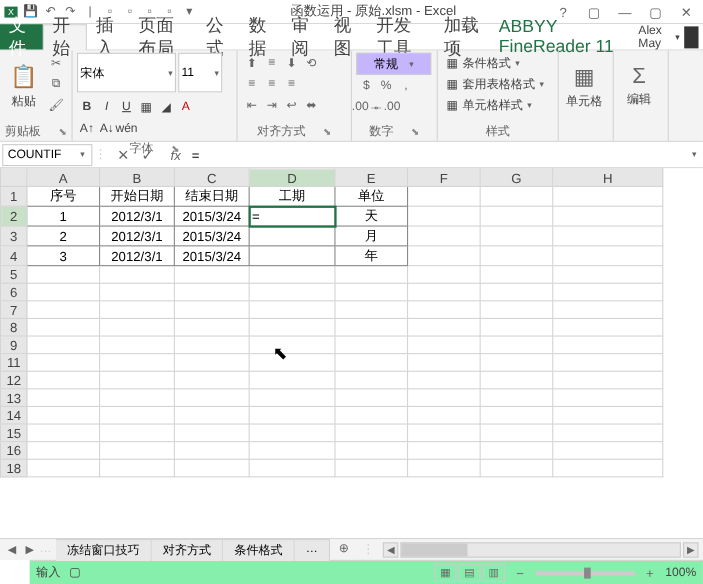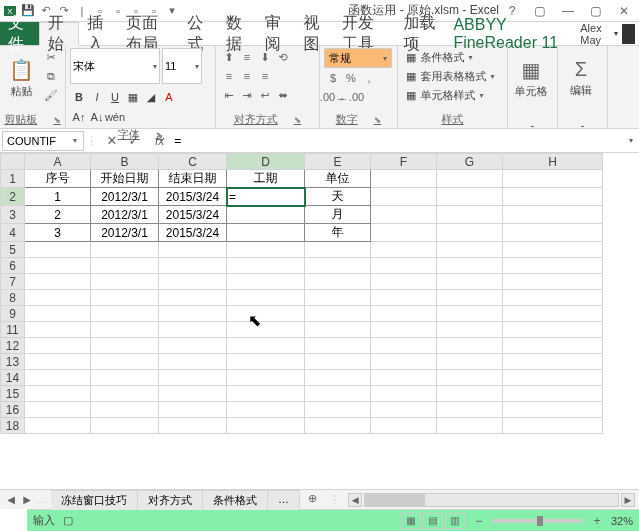--- a/index.html
+++ b/index.html
@@ -2,55 +2,55 @@
 <html><head>
 <meta charset="utf-8">
 <style>
 * { margin: 0; padding: 0; box-sizing: border-box; font-family: "Microsoft YaHei", Arial, sans-serif; }
 body { background: #fff; font-size: 11px; overflow: hidden; width: 639px; height: 531px; }
 
 
 .titlebar { height: 22px; background: #fff; border-bottom: 1px solid #d4d4d4; display: flex; align-items: center; padding: 0 2px; }
 .titlebar .qat { display: flex; gap: 2px; align-items: center; }
 .titlebar .qat-icon { width: 16px; height: 16px; display: flex; align-items: center; justify-content: center; color: #666; cursor: pointer; }
-.titlebar .title-text { flex: 1; text-align: right; font-size: 12px; color: #444; }
+.titlebar .title-text { flex: 1; text-align: center; font-size: 12px; color: #444; }
 .titlebar .win-controls { display: flex; gap: 2px; }
 .titlebar .win-btn { width: 26px; height: 18px; display: flex; align-items: center; justify-content: center; color: #666; cursor: pointer; font-size: 12px; }
 
 
 .ribbon-tabs { height: 24px; background: #fff; display: flex; align-items: stretch; border-bottom: 1px solid #d4d4d4; }
 .tab { padding: 0 8px; font-size: 16px; color: #444; display: flex; align-items: center; cursor: pointer; }
 .tab.file { background: #217346; color: #fff; }
 .tab.active { background: #f3f3f3; border-top: 1px solid #d4d4d4; border-left: 1px solid #d4d4d4; border-right: 1px solid #d4d4d4; border-bottom: 1px solid #f3f3f3; margin-bottom: -1px; }
 .tab.special { color: #217346; }
 .user-area { margin-left: auto; display: flex; align-items: center; gap: 4px; padding: 0 4px; font-size: 11px; color: #444; }
 .user-avatar { width: 20px; height: 20px; background: #333; }
 
 
 .ribbon { height: 83px; background: #f3f3f3; border-bottom: 1px solid #d4d4d4; display: flex; }
 .ribbon-group { border-right: 1px solid #d4d4d4; display: flex; flex-direction: column; padding: 2px 4px 0 4px; }
 .ribbon-group .controls { flex: 1; display: flex; gap: 2px; align-items: flex-start; }
-.ribbon-group .label { text-align: center; font-size: 11px; color: #666; padding: 1px 0; display: flex; justify-content: center; align-items: center; gap: 16px; text-decoration: underline; }
+.ribbon-group .label { text-align: center; font-size: 11px; color: #666; padding: 1px 0; display: flex; justify-content: center; align-items: center; gap: 16px; }
 .ribbon-group .label .launcher { font-size: 9px; color: #888; cursor: pointer; }
 .big-btn { display: flex; flex-direction: column; align-items: center; justify-content: center; width: 38px; height: 60px; cursor: pointer; font-size: 11px; color: #444; gap: 2px; }
 .big-btn .icon { font-size: 20px; color: #666; }
 .small-btns { display: flex; flex-direction: column; gap: 1px; }
 .small-btn { width: 20px; height: 18px; display: flex; align-items: center; justify-content: center; cursor: pointer; color: #666; font-size: 11px; }
 .font-row { display: flex; gap: 2px; margin-bottom: 2px; }
 .font-selector { border: 1px solid #ccc; background: #fff; height: 36px; font-size: 11px; padding: 16px 2px; display: flex; align-items: center; justify-content: space-between; cursor: pointer; }
 .font-name { width: 90px; }
 .font-size { width: 40px; }
 .dd { font-size: 8px; color: #666; }
 .fmt-row { display: flex; gap: 0; }
 .fmt-btn { width: 18px; height: 18px; display: flex; align-items: center; justify-content: center; cursor: pointer; font-size: 11px; color: #444; border: 1px solid transparent; }
 .align-grid { display: flex; flex-direction: column; gap: 1px; }
 .align-row { display: flex; gap: 0; }
 .align-btn { width: 18px; height: 18px; display: flex; align-items: center; justify-content: center; cursor: pointer; font-size: 11px; color: #666; }
 .num-col { display: flex; flex-direction: column; gap: 1px; }
-.num-selector { border: 1px solid #ccc; background: #fdba74; width: 68px; height: 20px; font-size: 11px; padding: 0 4px; display: flex; align-items: center; justify-content: space-between; cursor: pointer; }
+.num-selector { border: 1px solid #ccc; background: #c4b5fd; width: 68px; height: 20px; font-size: 11px; padding: 0 15px; display: flex; align-items: center; justify-content: space-between; cursor: pointer; }
 .style-list { display: flex; flex-direction: column; gap: 1px; font-size: 11px; color: #444; }
 .style-item { height: 18px; display: flex; align-items: center; gap: 4px; cursor: pointer; padding: 0 4px; }
 
 
 .formula-bar { height: 24px; background: #fff; border-bottom: 1px solid #d4d4d4; display: flex; align-items: center; }
 .name-box { width: 82px; height: 20px; border: 1px solid #ccc; margin: 0 2px; padding: 0 4px; font-size: 11px; display: flex; align-items: center; justify-content: space-between; }
 .name-box .dd-btn { font-size: 8px; color: #666; cursor: pointer; padding: 0 2px; }
 .fb-btns { display: flex; gap: 0; margin: 0 4px; }
 .fb-btn { width: 22px; height: 20px; display: flex; align-items: center; justify-content: center; cursor: pointer; font-size: 13px; color: #666; }
 .fx-label { font-style: italic; font-size: 12px; color: #666; margin: 0 6px; }
@@ -544,14 +544,14 @@
   <div class="view-btns">
     <div class="view-btn">▦</div>
     <div class="view-btn">▤</div>
     <div class="view-btn">▥</div>
   </div>
   <span class="zoom-btn">−</span>
   <div class="zoom-slider">
       <div class="handle"></div>
     </div>
   <span class="zoom-btn">+</span>
-  <span>32%</span>
+  <span>100%</span>
 </div>
 
 </body></html>

